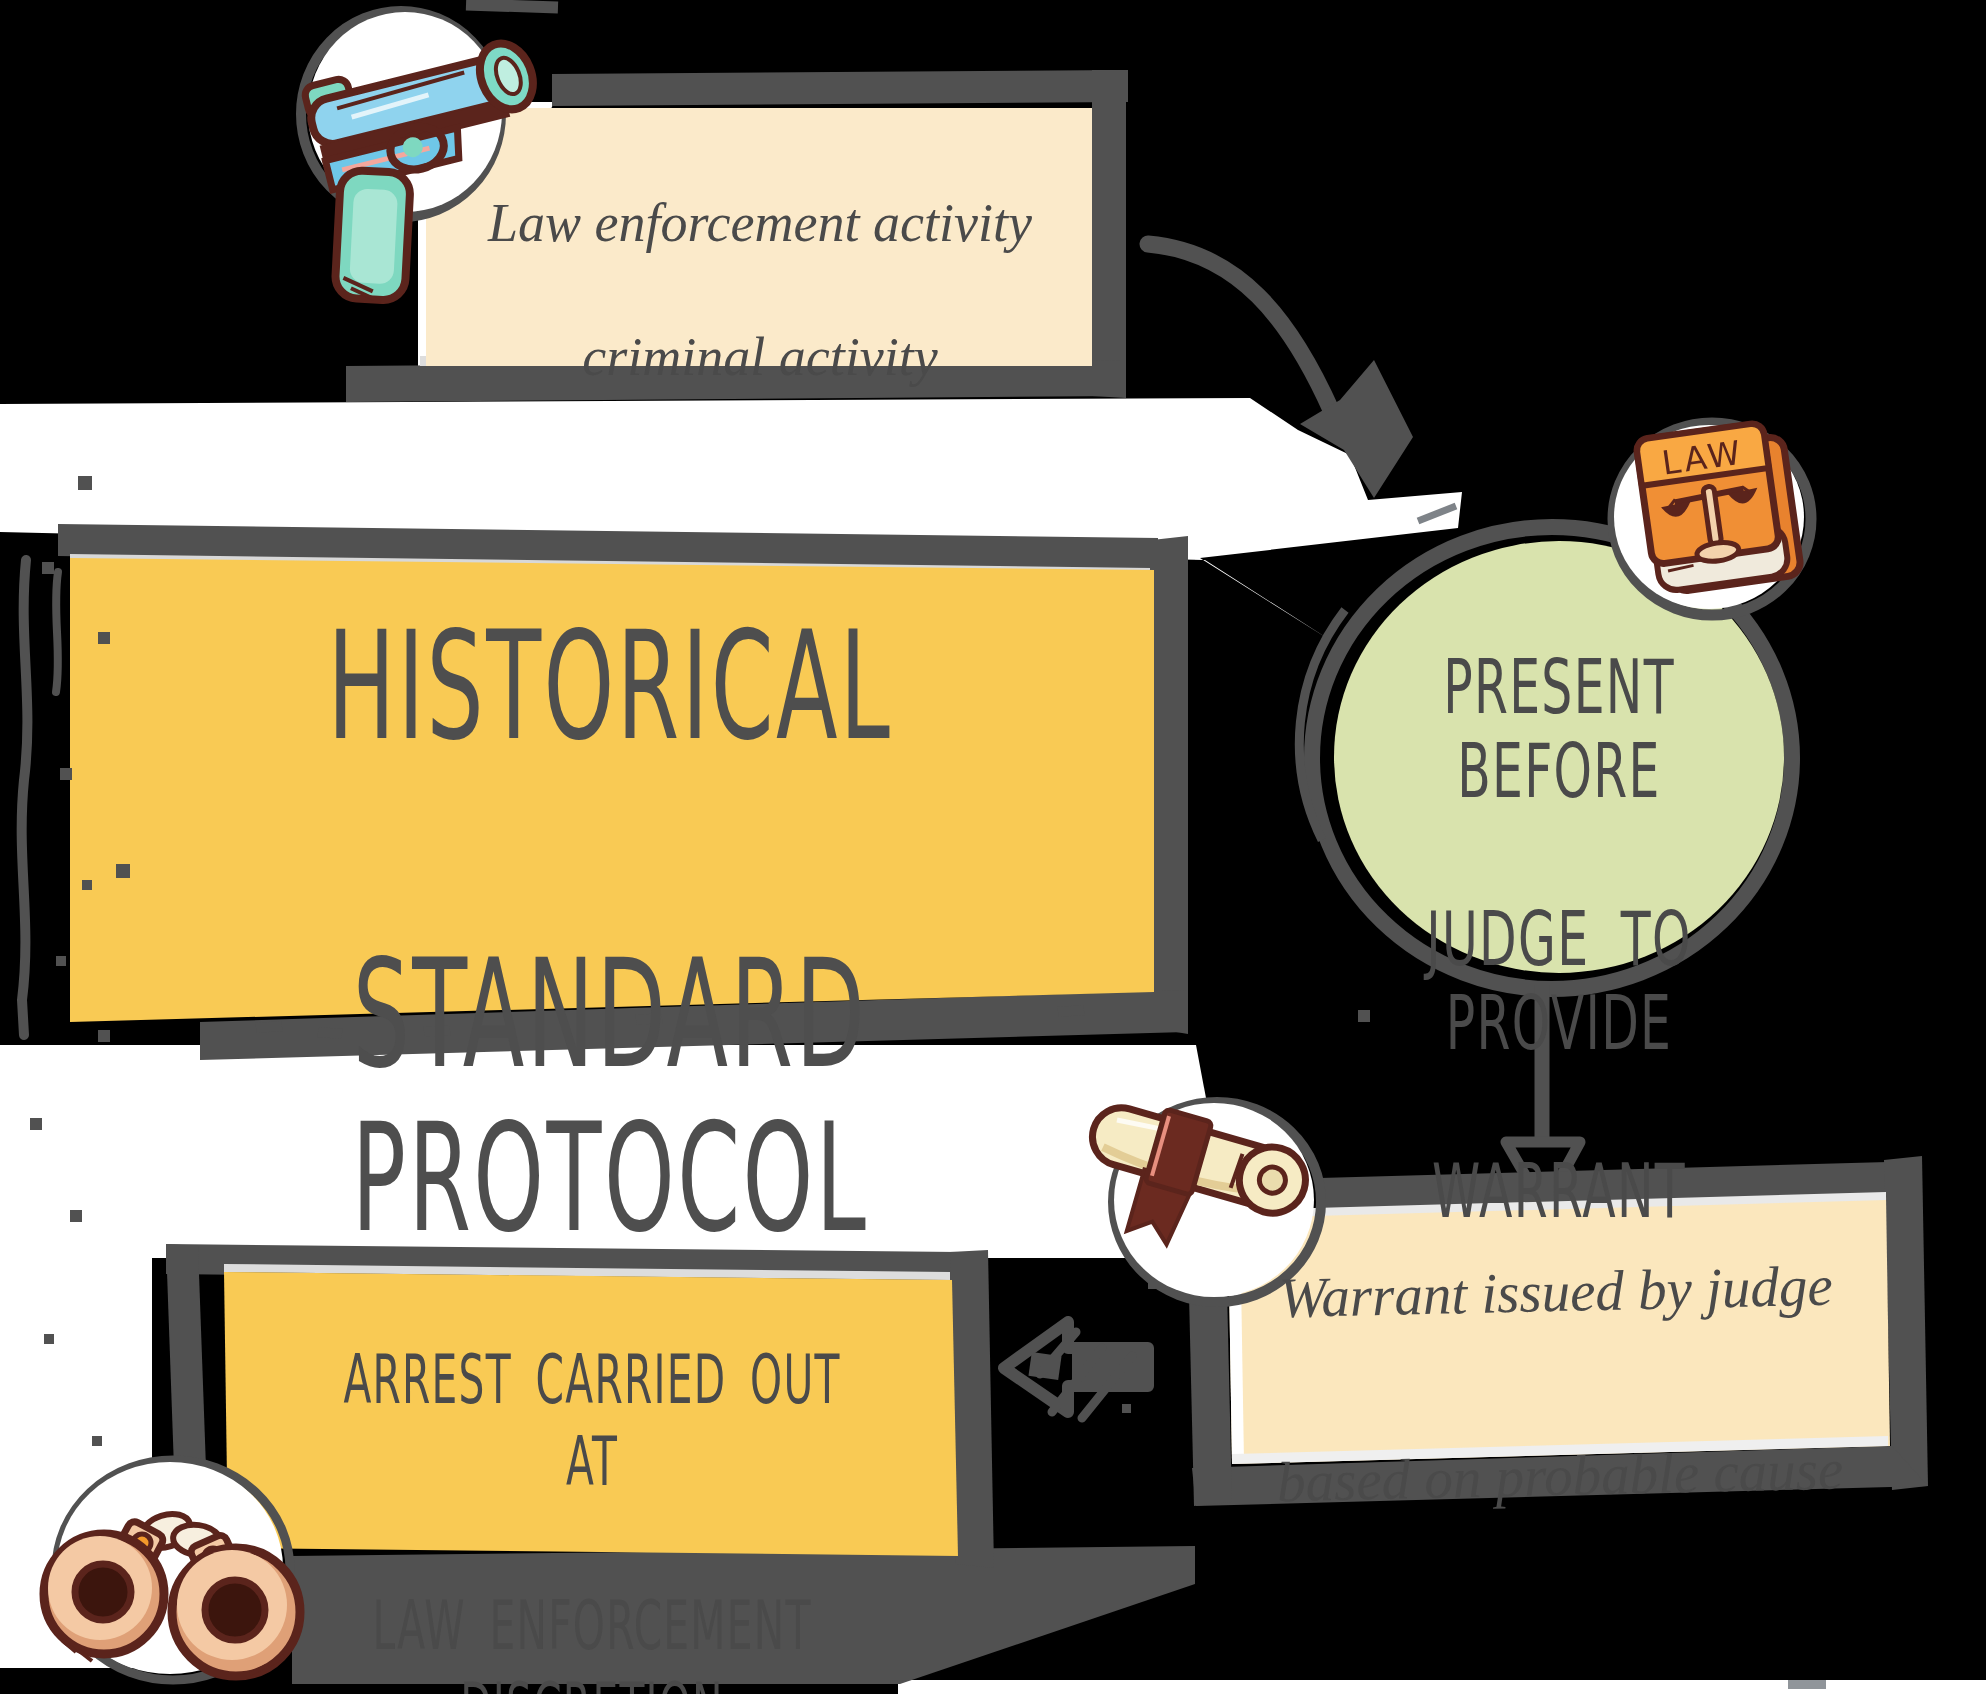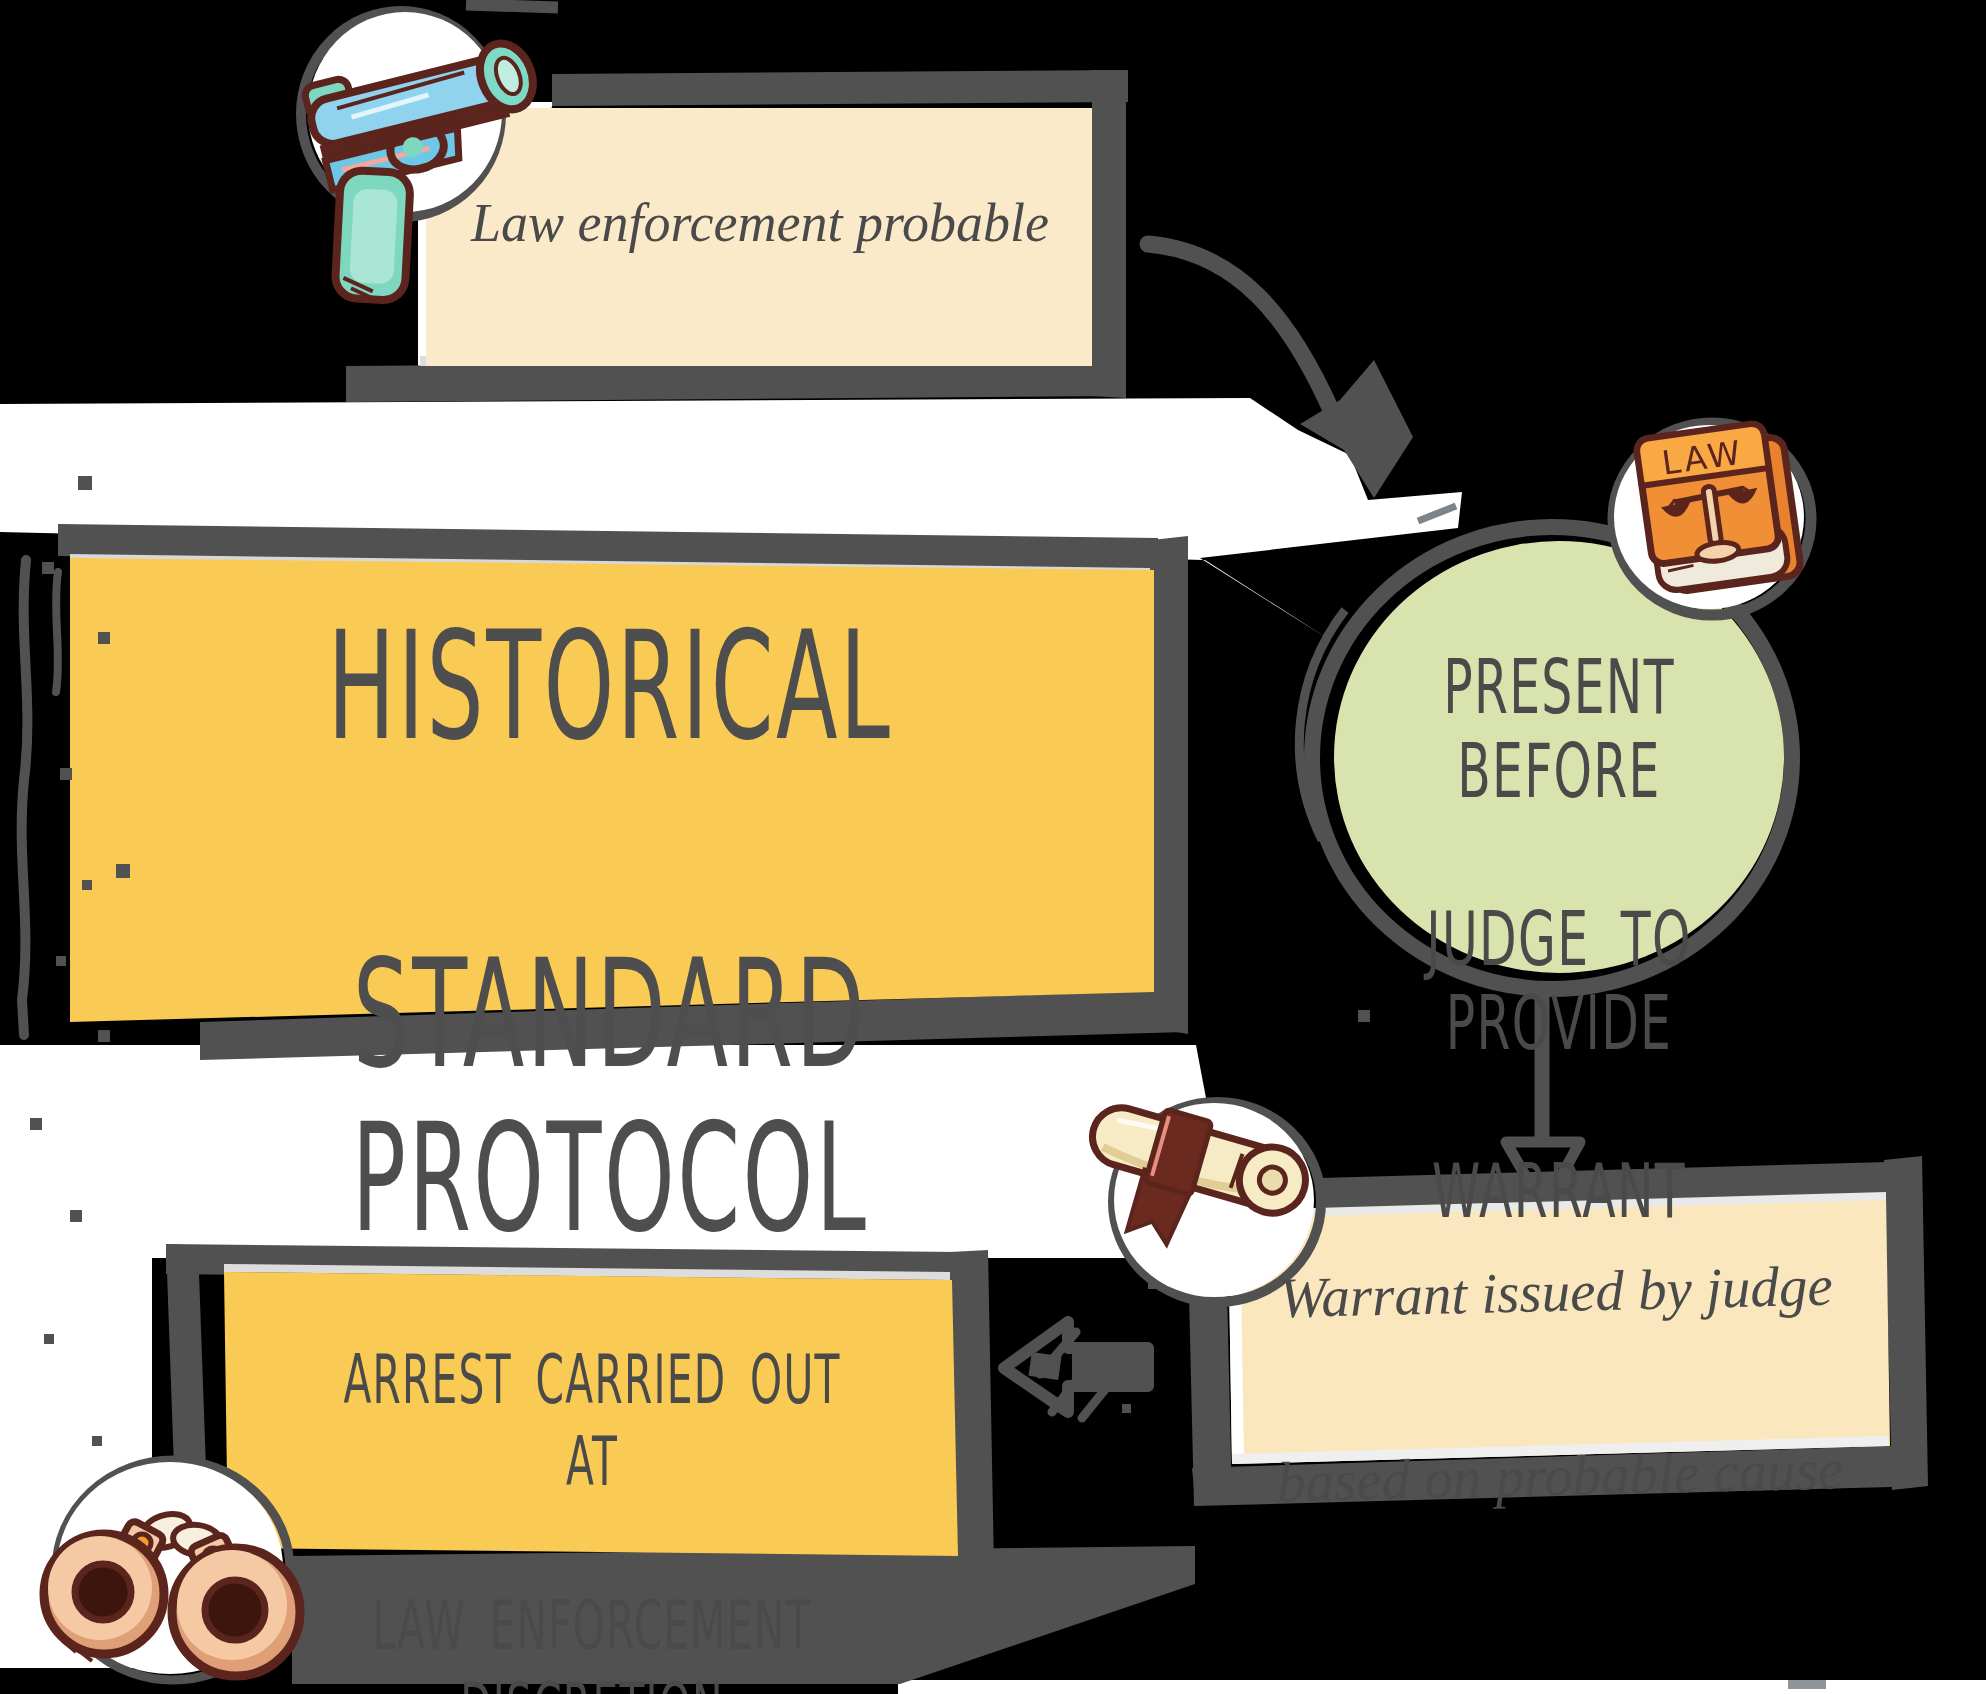--- a/index.html
+++ b/index.html
@@ -222,22 +222,22 @@
         <rect x="1358" y="1010" width="12" height="12"></rect>
     <rect x="1062" y="1394" width="11" height="11"></rect>
         <rect x="1122" y="1404" width="9" height="9"></rect>
     <rect x="1148" y="1280" width="9" height="9"></rect>
   </g>
 </svg>
 
 <div class="txt handcaps t-title"><span>HISTORICAL</span><br>
 <span>STANDARD PROTOCOL</span></div>
 
-<div class="txt script t-suspect"><span>Law enforcement probable</span><br>
-</div>
+<div class="txt script t-suspect"><span>Law enforcement activity</span><br>
+<span>criminal activity</span></div>
 
 <div class="txt handcaps t-judge"><span>PRESENT BEFORE</span><br>
 <span>JUDGE TO PROVIDE</span><br>
 <span>WARRANT</span></div>
 
 <div class="txt script t-warrant"><span>Warrant issued by judge</span><br>
 <span>based on probable cause</span></div>
 
 <div class="txt handcaps t-arrest"><span>ARREST CARRIED OUT AT</span><br>
 <span>LAW ENFORCEMENT DISCRETION</span></div>

